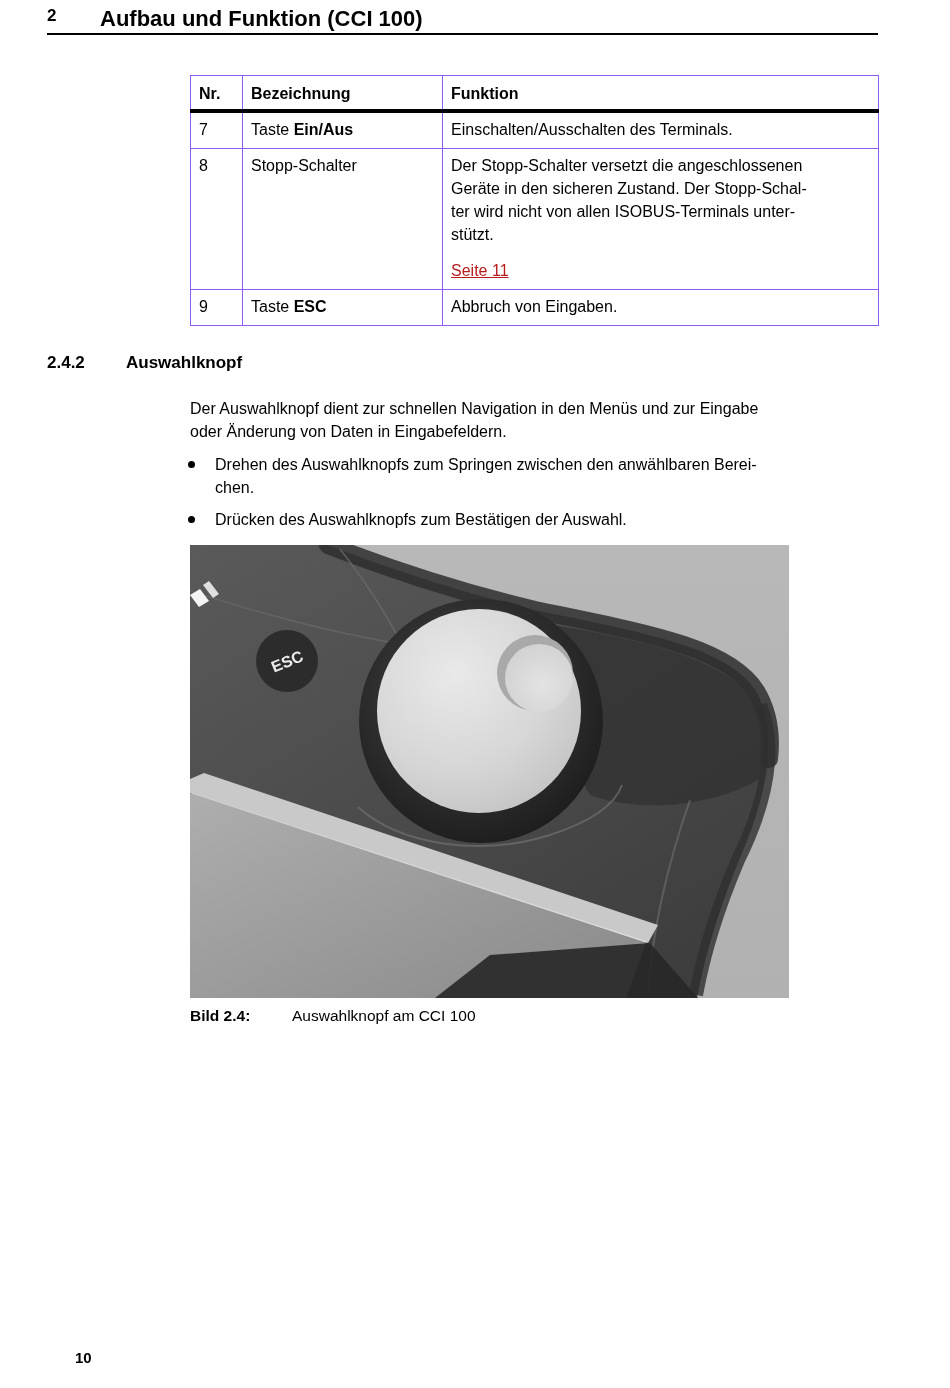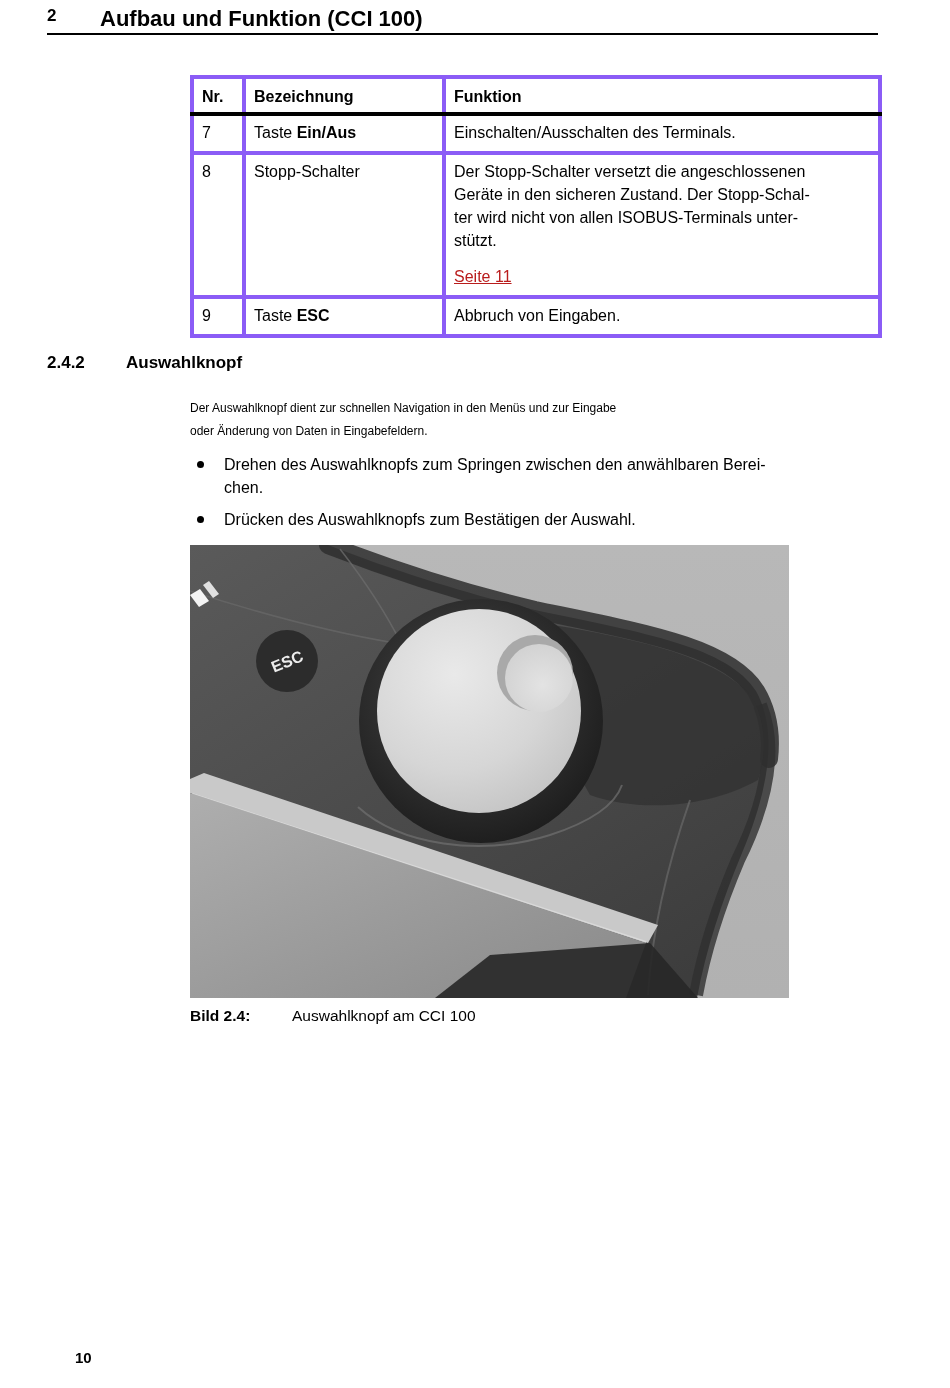--- a/index.html
+++ b/index.html
@@ -7,32 +7,32 @@
         font-family:"Liberation Sans",sans-serif;color:#000;overflow:hidden;}
 
   
   .hdr-num{position:absolute;left:47px;top:6px;font-size:17px;font-weight:bold;}
   .hdr-title{position:absolute;left:100px;top:6px;font-size:22px;font-weight:bold;}
   .hdr-rule{position:absolute;left:47px;top:33px;width:831px;height:2px;background:#000;}
 
   
   .func-table{position:absolute;left:190px;top:75px;width:688px;border-collapse:collapse;
               table-layout:fixed;font-size:16px;}
-  .func-table th,.func-table td{border:4px solid #8b5cf6;padding:5px 8px 7px 8px;
+  .func-table th,.func-table td{border:1px solid #8b5cf6;padding:5px 8px 7px 8px;
               text-align:left;vertical-align:top;line-height:23px;font-weight:normal;}
   .func-table thead th{font-weight:bold;border-bottom:4px solid #000;padding-top:6px;padding-bottom:4px;}
   .multiline{white-space:pre-line;}
   .page-link{color:#b91c1c;text-decoration:underline;display:inline-block;margin-top:13px;cursor:pointer;}
   .b{font-weight:bold;}
 
   
   .sec-num{position:absolute;left:47px;top:353px;font-size:17px;font-weight:bold;}
   .sec-title{position:absolute;left:126px;top:353px;font-size:17px;font-weight:bold;}
-  .intro{position:absolute;left:190px;top:397px;font-size:12px;line-height:23px;}
-  .bullet{position:absolute;left:197px;display:flex;}
+  .intro{position:absolute;left:190px;top:397px;font-size:16px;line-height:23px;}
+  .bullet{position:absolute;left:188px;display:flex;}
   .bullet .dot{width:7px;height:7px;border-radius:50%;background:#000;margin-top:8px;flex:0 0 auto;}
   .bullet .btxt{margin-left:20px;font-size:16px;line-height:23px;}
   .bullet1{top:453px;}
   .bullet2{top:508px;}
 
   
   .photo{position:absolute;left:190px;top:545px;width:599px;height:453px;}
   .photo svg{display:block;}
   .cap-label{position:absolute;left:190px;top:1007px;font-size:15.5px;font-weight:bold;}
   .cap-text{position:absolute;left:292px;top:1007px;font-size:15.5px;}

